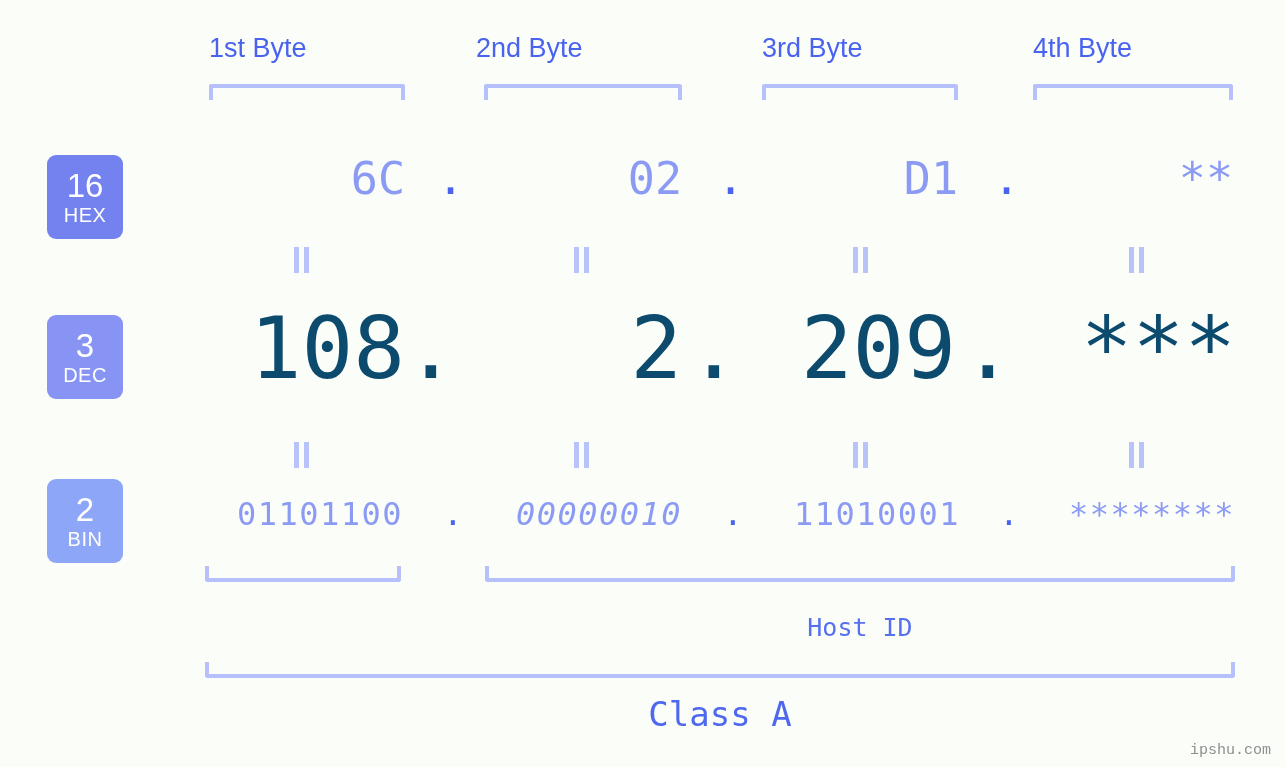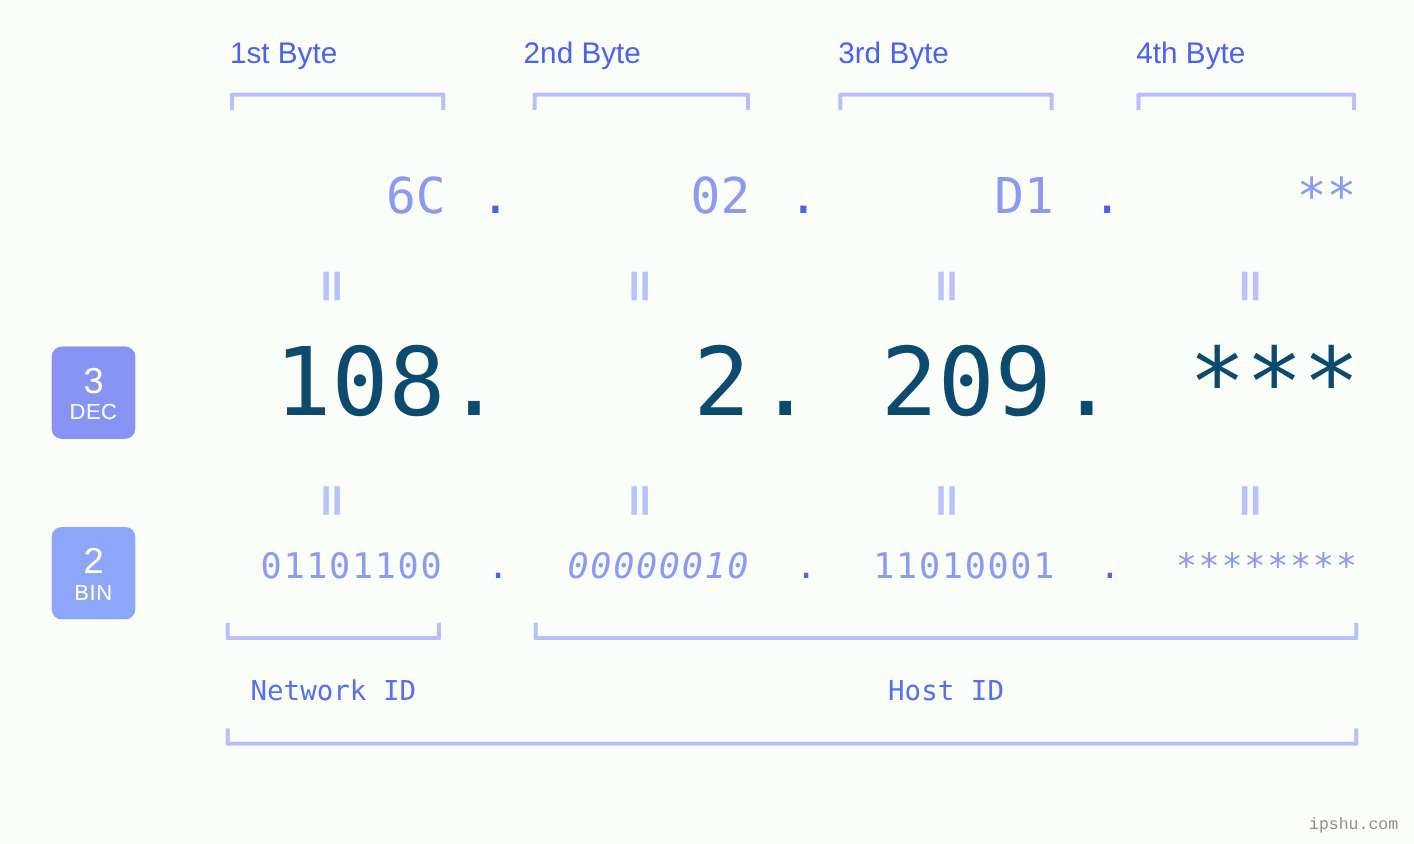--- a/index.html
+++ b/index.html
@@ -182,20 +182,24 @@
   <div class="byte-header" style="left:209px; width:196px;">1st Byte</div>
   <div class="byte-header" style="left:476px; width:198px;">2nd Byte</div>
   <div class="byte-header" style="left:762px; width:196px;">3rd Byte</div>
   <div class="byte-header" style="left:1033px; width:200px;">4th Byte</div>
 
   <div class="bracket-top" style="left:209px; width:196px;"></div>
   <div class="bracket-top" style="left:484px; width:198px;"></div>
   <div class="bracket-top" style="left:762px; width:196px;"></div>
   <div class="bracket-top" style="left:1033px; width:200px;"></div>
 
+  <div class="badge badge-hex">
+    <span class="num">16</span>
+    <span class="lbl">HEX</span>
+  </div>
   <div class="badge badge-dec">
     <span class="num">3</span>
     <span class="lbl">DEC</span>
   </div>
   <div class="badge badge-bin">
     <span class="num">2</span>
     <span class="lbl">BIN</span>
   </div>
 
   <div class="row-hex">
@@ -258,20 +262,20 @@
     <div class="val" style="left:482px; width:200px;font-style:italic;">00000010</div>
     <div class="val dot" style="left:686px; width:58px;">.</div>
     <div class="val" style="left:760px; width:200px;">11010001</div>
     <div class="val dot" style="left:962px; width:58px;">.</div>
     <div class="val" style="left:1035px; width:200px;">********</div>
   </div>
 
   <div class="bracket-bottom" style="left:205px; top:566px; width:196px;"></div>
   <div class="bracket-bottom" style="left:485px; top:566px; width:750px;"></div>
 
-  <div class="region-label" style="left:205px; top:613px; width:196px;">Network ID</div>
   <div class="region-label" style="left:485px; top:613px; width:750px;">Host ID</div>
 
   <div class="bracket-bottom" style="left:205px; top:662px; width:1030px;"></div>
+  <div class="class-label" style="left:205px; top:694px; width:1030px;">Class A</div>
 
   <div class="watermark">ipshu.com</div>
 
 </div>
 
 </body></html>

